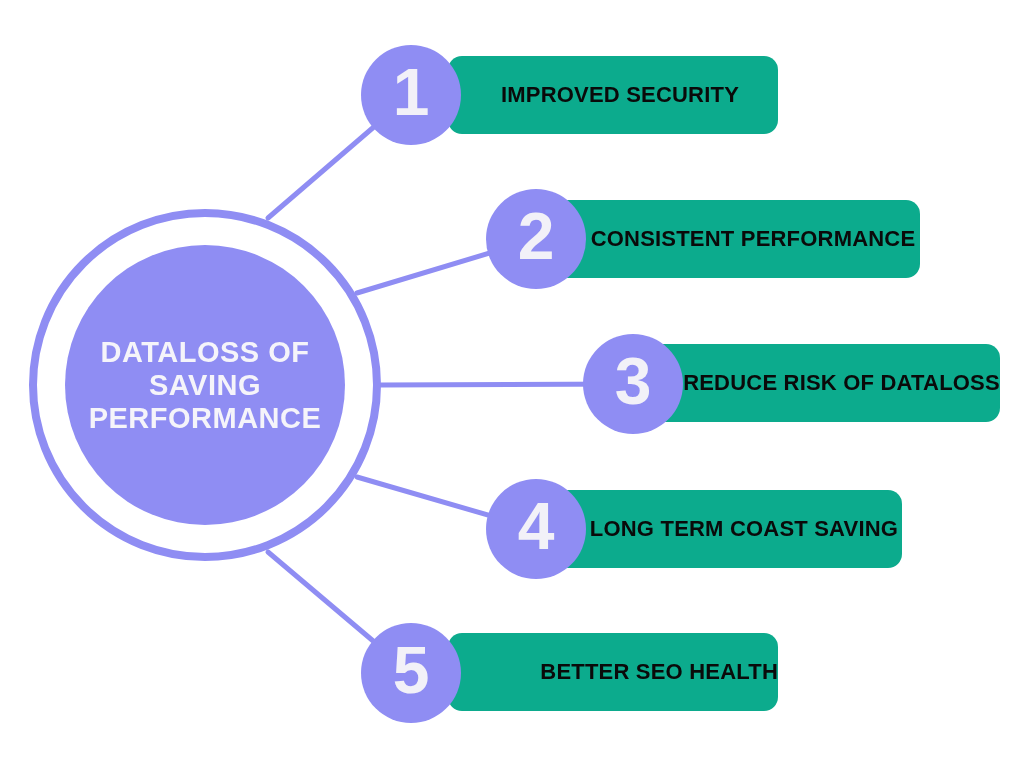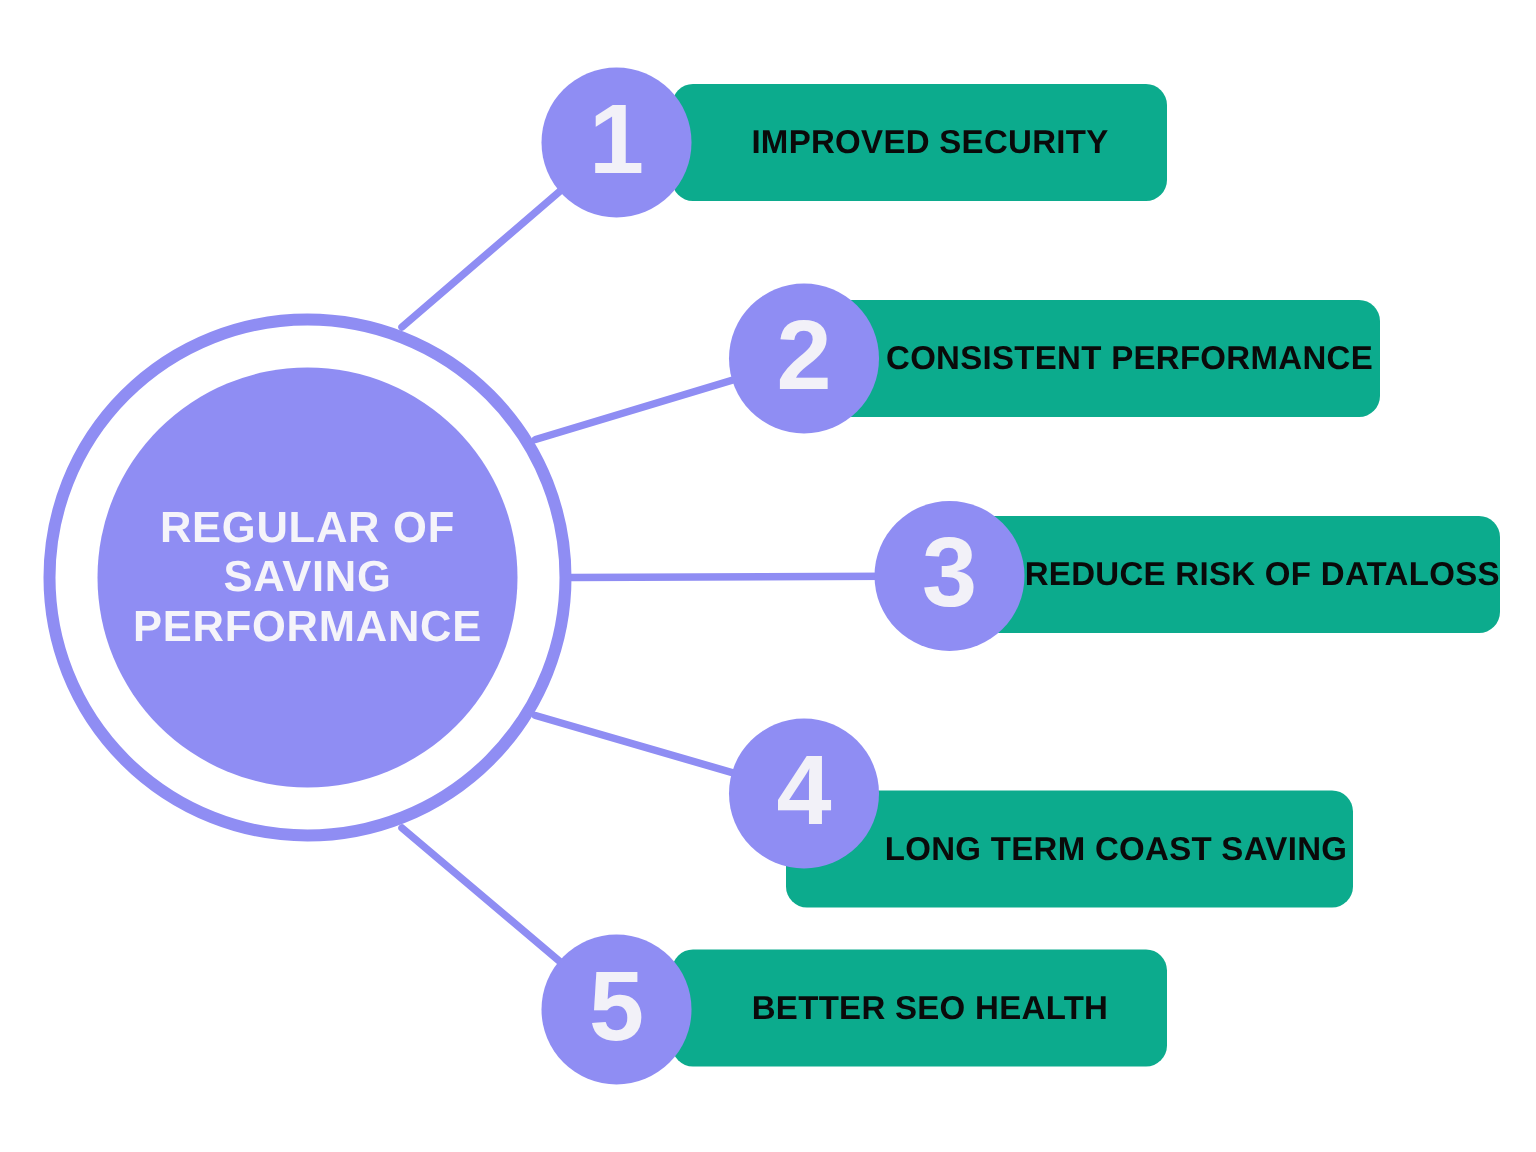--- a/index.html
+++ b/index.html
@@ -71,22 +71,22 @@
   .bar span {
     color: var(--bar_text, #0A0A0A);
     font-weight: bold;
     font-size: 22px;
     letter-spacing: 0.2px;
     white-space: nowrap;
   }
   .b1 { left: 448px; top: 56px;  width: 330px; padding-left: 14px; }
   .b2 { left: 524px; top: 200px; width: 396px; padding-left: 62px; }
   .b3 { left: 619px; top: 344px; width: 381px; padding-left: 64px; }
-  .b4 { left: 524px; top: 490px; width: 378px; padding-left: 62px; margin-top: 37px; }
-  .b5 { left: 448px; top: 633px; width: 330px; padding-left: 14px; }
+  .b4 { left: 524px; top: 490px; width: 378px; padding-left: 62px; }
+  .b5 { left: 448px; top: 633px; width: 330px; padding-left: 14px; justify-content: flex-end; }
   
   .num-circle {
     position: absolute;
     width: 100px; height: 100px;
     border-radius: 50%;
     background: var(--purple, #8F8DF3);
     display: flex;
     align-items: center;
     justify-content: center;
     z-index: 4;
@@ -113,21 +113,21 @@
     <line x1="268" y1="218" x2="411" y2="95"></line>
     <line x1="357" y1="293" x2="536" y2="239"></line>
     <line x1="381" y1="385" x2="633" y2="384"></line>
     <line x1="357" y1="477" x2="536" y2="529"></line>
     <line x1="268" y1="552" x2="411" y2="673"></line>
   </svg>
 
   <div class="center-ring"></div>
   <div class="center-fill">
     <div class="center-title">
-      <div>REGULAR OF</div>
+      <div>DATALOSS OF</div>
       <div>SAVING</div>
       <div>PERFORMANCE</div>
     </div>
   </div>
 
   <div class="bar b1">
     <span>IMPROVED SECURITY</span>
   </div>
   <div class="bar b2">
     <span>CONSISTENT PERFORMANCE</span>

